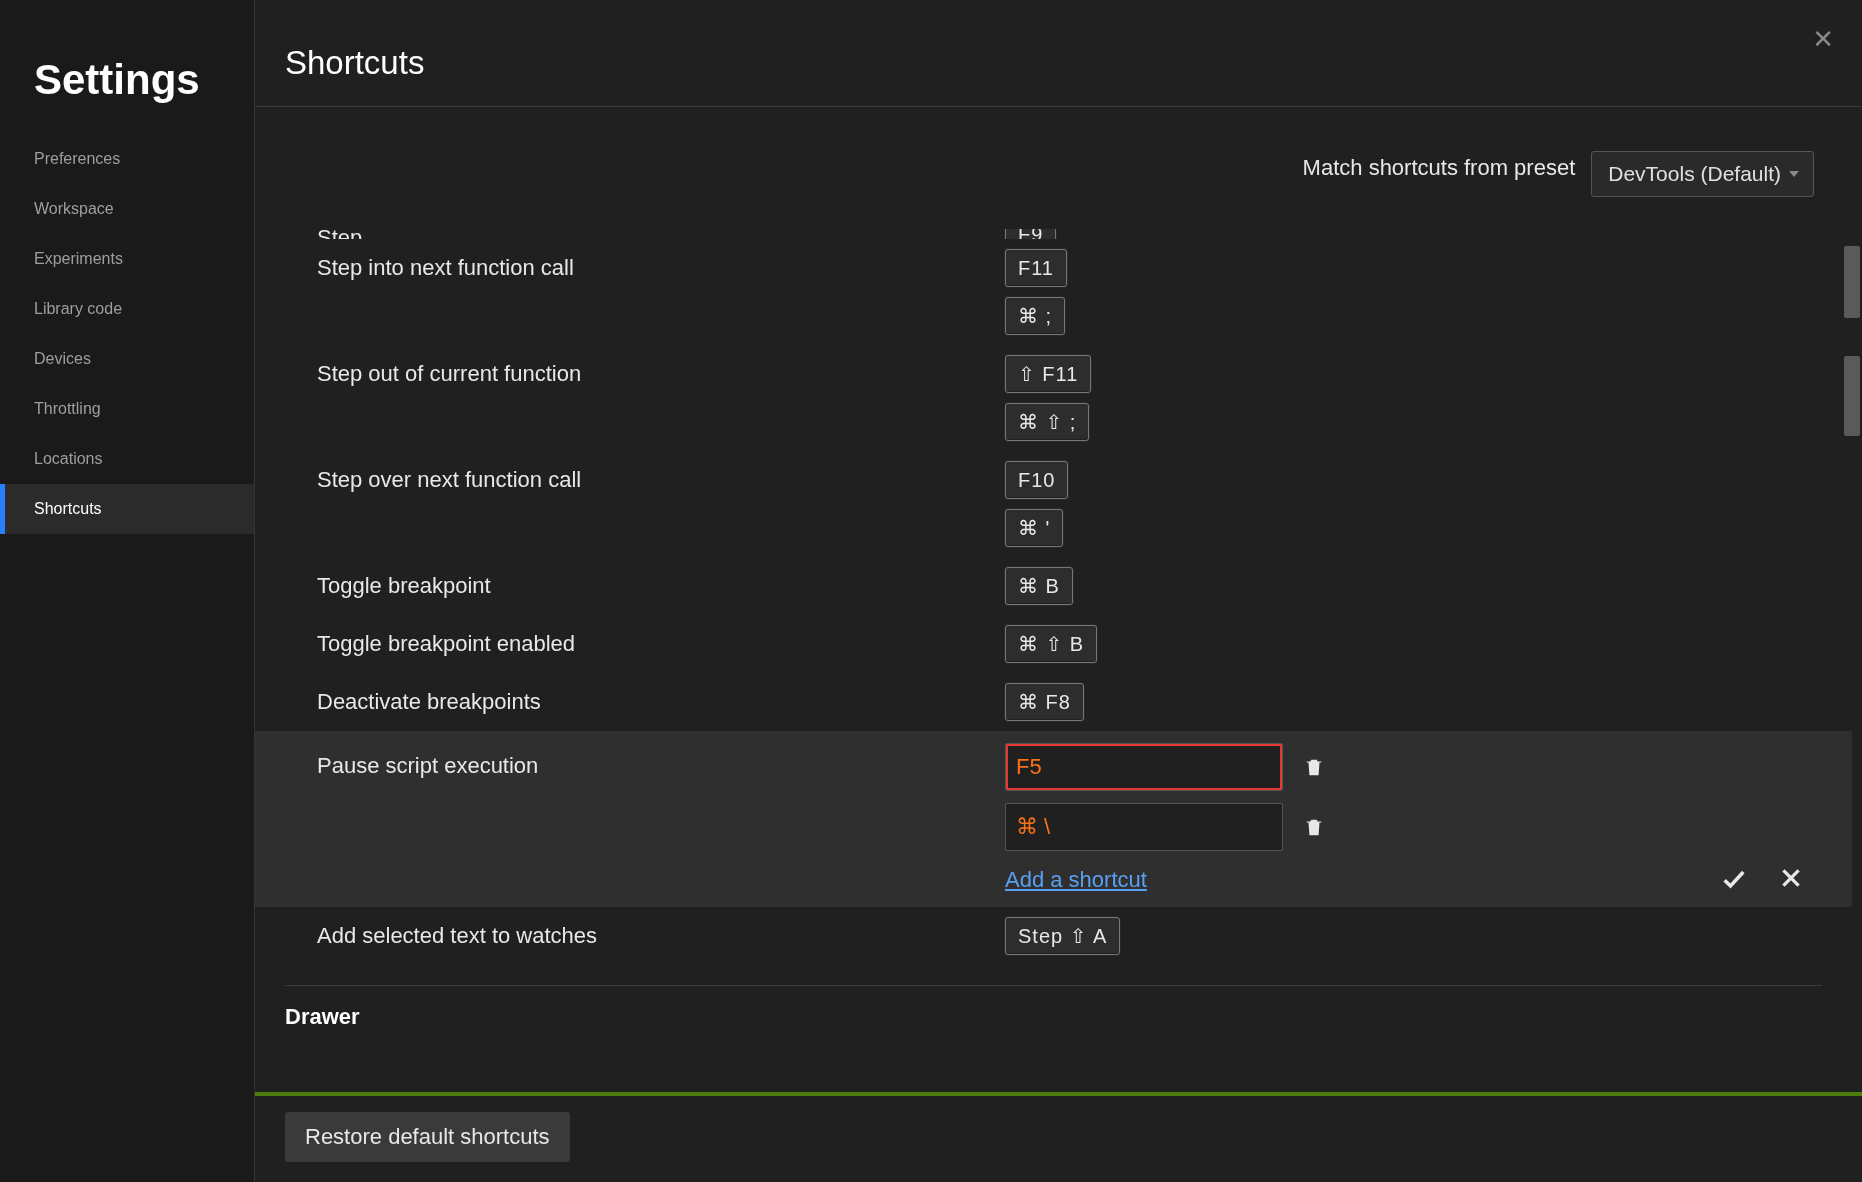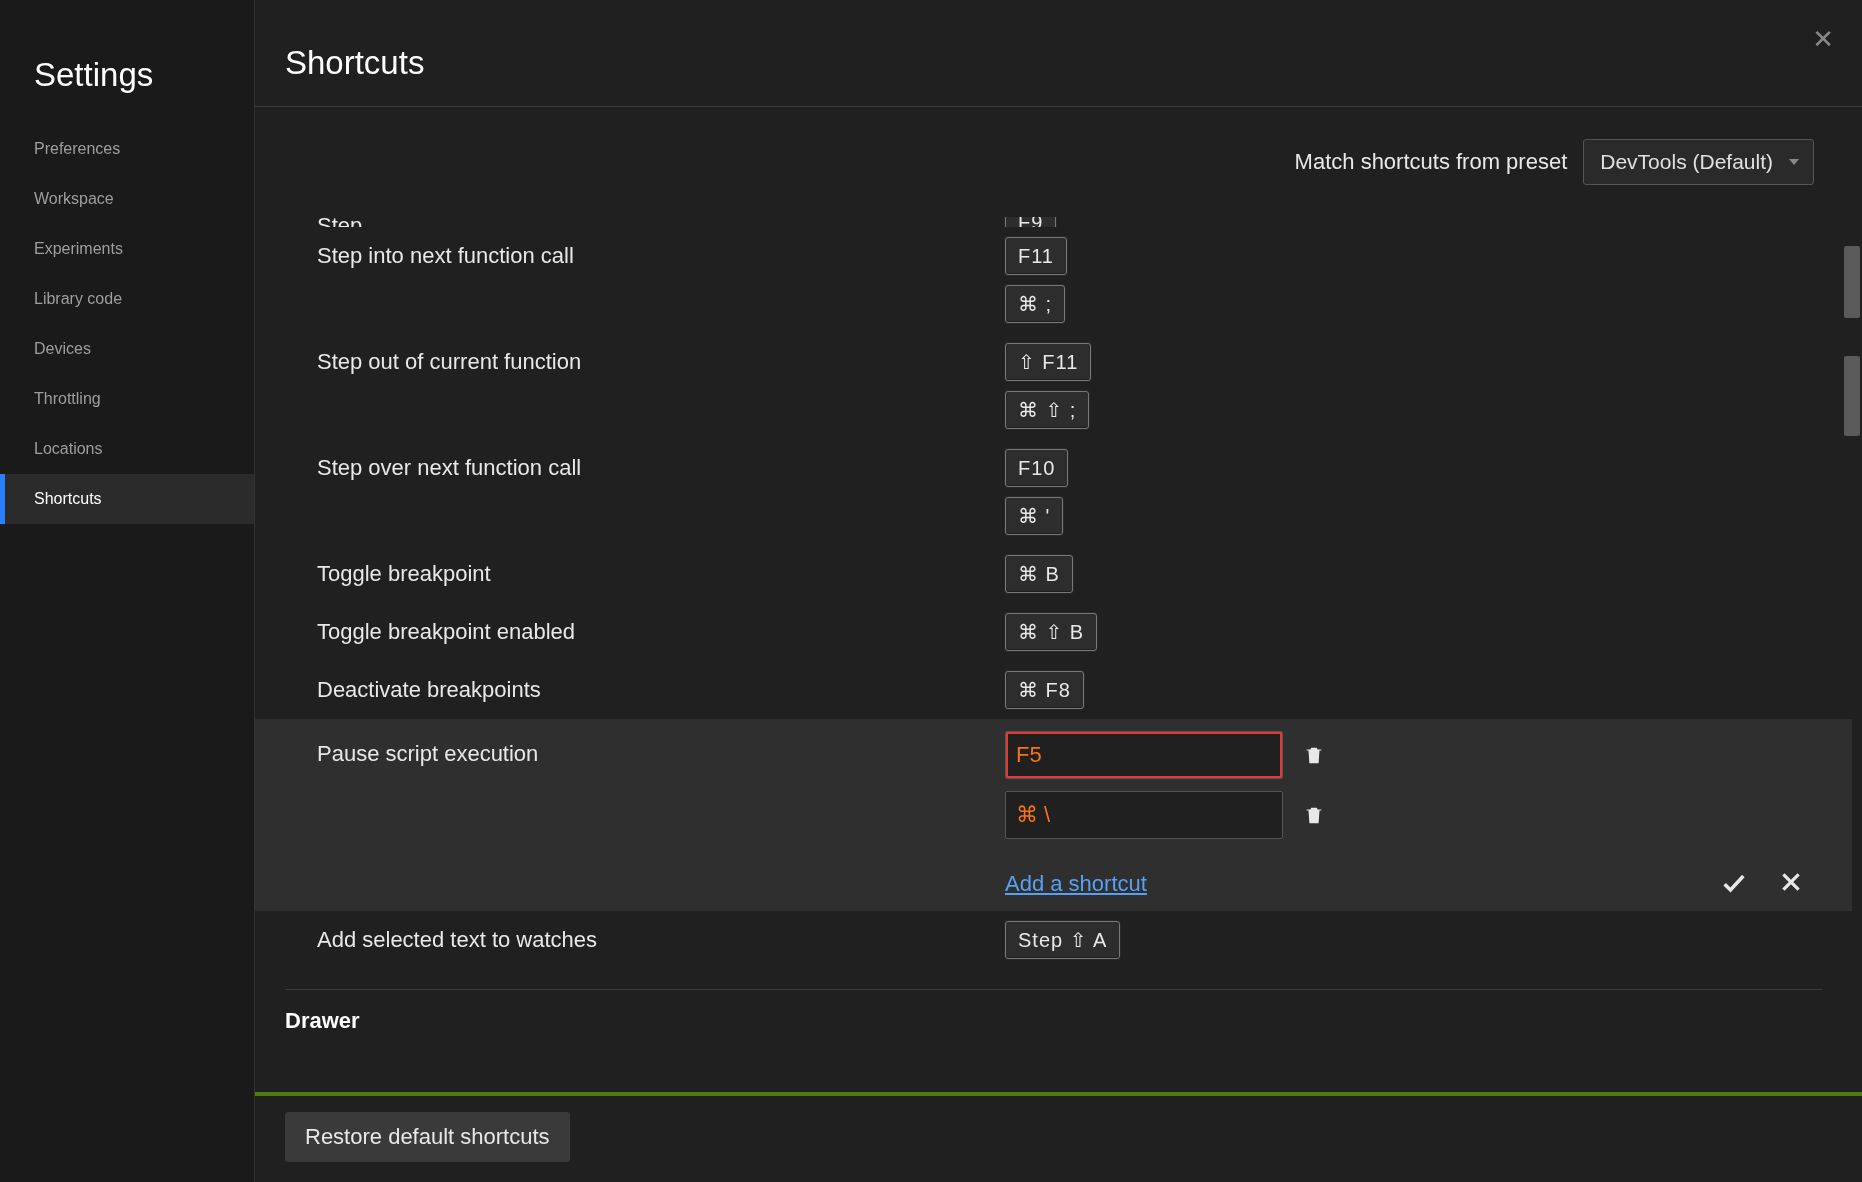--- a/index.html
+++ b/index.html
@@ -19,22 +19,22 @@
     position: relative;
   }
   .sidebar {
     width: 255px;
     background: #1a1a1a;
     padding-top: 36px;
     flex-shrink: 0;
     border-right: 1px solid #333;
   }
   .sidebar-title {
-    font-size: 33px;
-    font-weight: 400;
+    font-size: 42px;
+    font-weight: 700;
     color: #fff;
     padding: 20px 34px 30px 34px;
   }
   .sidebar-item {
     padding: 16px 34px;
     font-size: 16px;
     color: #9e9e9e;
     cursor: pointer;
   }
   .sidebar-item.active {
@@ -74,26 +74,27 @@
     padding: 32px 48px 32px 30px;
     gap: 16px;
   }
   .preset-label {
     font-size: 22px;
     color: #e8e8e8;
   }
   .preset-select {
     border: 1px solid #555;
     background: #2a2a2a;
-    padding: 10px 40px 10px 16px;
+    padding: 10px 32px 10px 16px;
     font-size: 21px;
     color: #e0e0e0;
     border-radius: 3px;
     position: relative;
     cursor: pointer;
+    margin-top: 12px;
   }
   .preset-select::after {
     content: "";
     position: absolute;
     right: 14px;
     top: 50%;
     width: 0; height: 0;
     border-left: 5px solid transparent;
     border-right: 5px solid transparent;
     border-top: 6px solid #888;
@@ -192,21 +193,21 @@
     cursor: pointer;
     font-size: 22px;
     width: 24px;
     height: 24px;
   }
   .add-link {
     color: #5aa0f2;
     text-decoration: underline;
     font-size: 22px;
     cursor: pointer;
-    margin-top: 20px;
+    margin-top: 4px;
   }
   .edit-actions {
     position: absolute;
     right: 18px;
     bottom: -4px;
     display: flex;
     gap: 30px;
   }
   .action-icon {
     color: #e8e8e8;

